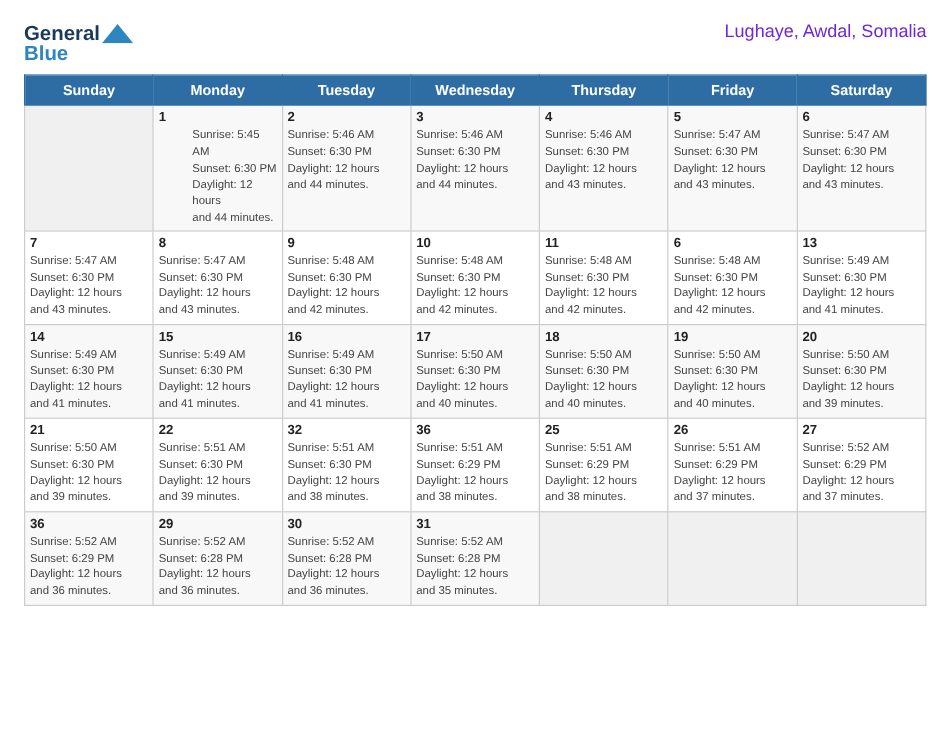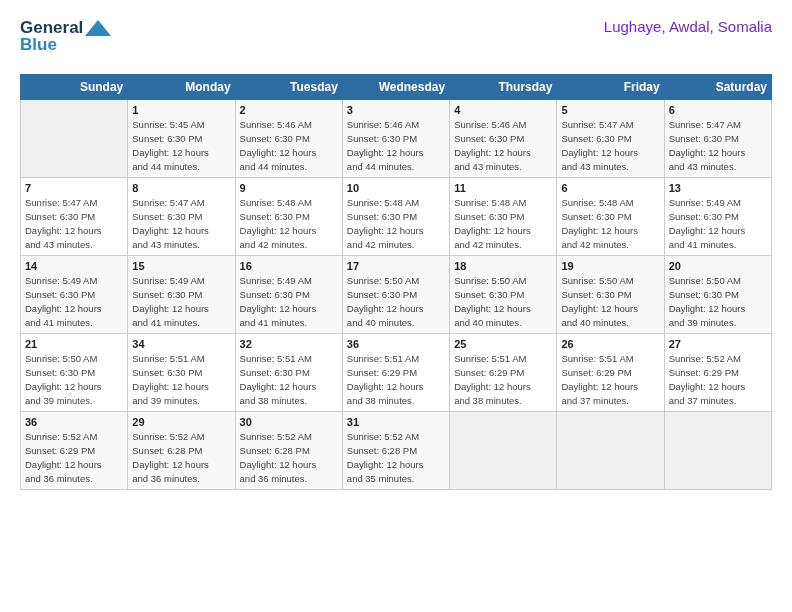--- a/index.html
+++ b/index.html
@@ -10,21 +10,21 @@
       height: 612px;
       overflow: hidden;
     }
     .container {
       padding: 18px 20px 10px 20px;
     }
     .header-row {
       display: flex;
       justify-content: space-between;
       align-items: flex-start;
-      margin-bottom: 20px;
+      margin-bottom: 8px;
     }
     .logo {
       display: flex;
       align-items: center;
     }
     .title-block {
       text-align: right;
     }
     .month-year {
       font-size: 36px;
@@ -41,21 +41,21 @@
       width: 100%;
       border-collapse: collapse;
       table-layout: fixed;
     }
     thead tr th {
       background-color: #2e6da4;
       color: #fff;
       font-size: 12px;
       font-weight: bold;
       padding: 5px 4px;
-      text-align: right;
+      text-align: center;
       border: 1px solid #2e6da4;
     }
     tbody tr td {
       vertical-align: top;
       font-size: 9.5px;
       color: #333;
       padding: 4px 4px 3px 4px;
       border: 1px solid #ccc;
       height: 78px;
       background: #fff;
@@ -110,21 +110,21 @@
           <th>Thursday</th>
           <th>Friday</th>
           <th>Saturday</th>
         </tr>
     </thead>
     <tbody id="calendar-body">
     <tr>
           <td class="empty"></td>
           <td>
             <span class="day-num">1</span>
-            <div class="day-info" style="white-space: pre-line;">Sunrise: 5:45 AM
+            <div class="day-info" style="white-space: pre-line; margin-left: 28px;">Sunrise: 5:45 AM
 Sunset: 6:30 PM
 Daylight: 12 hours
 and 44 minutes.</div>
           </td>
           <td>
             <span class="day-num">2</span>
             <div class="day-info" style="white-space: pre-line;">Sunrise: 5:46 AM
 Sunset: 6:30 PM
 Daylight: 12 hours
 and 44 minutes.</div>
@@ -262,21 +262,21 @@
         </tr>
         <tr>
           <td>
             <span class="day-num">21</span>
             <div class="day-info" style="white-space: pre-line;">Sunrise: 5:50 AM
 Sunset: 6:30 PM
 Daylight: 12 hours
 and 39 minutes.</div>
           </td>
           <td>
-            <span class="day-num">34</span>
+            <span class="day-num">22</span>
             <div class="day-info" style="white-space: pre-line;">Sunrise: 5:51 AM
 Sunset: 6:30 PM
 Daylight: 12 hours
 and 39 minutes.</div>
           </td>
           <td>
             <span class="day-num">32</span>
             <div class="day-info" style="white-space: pre-line;">Sunrise: 5:51 AM
 Sunset: 6:30 PM
 Daylight: 12 hours

